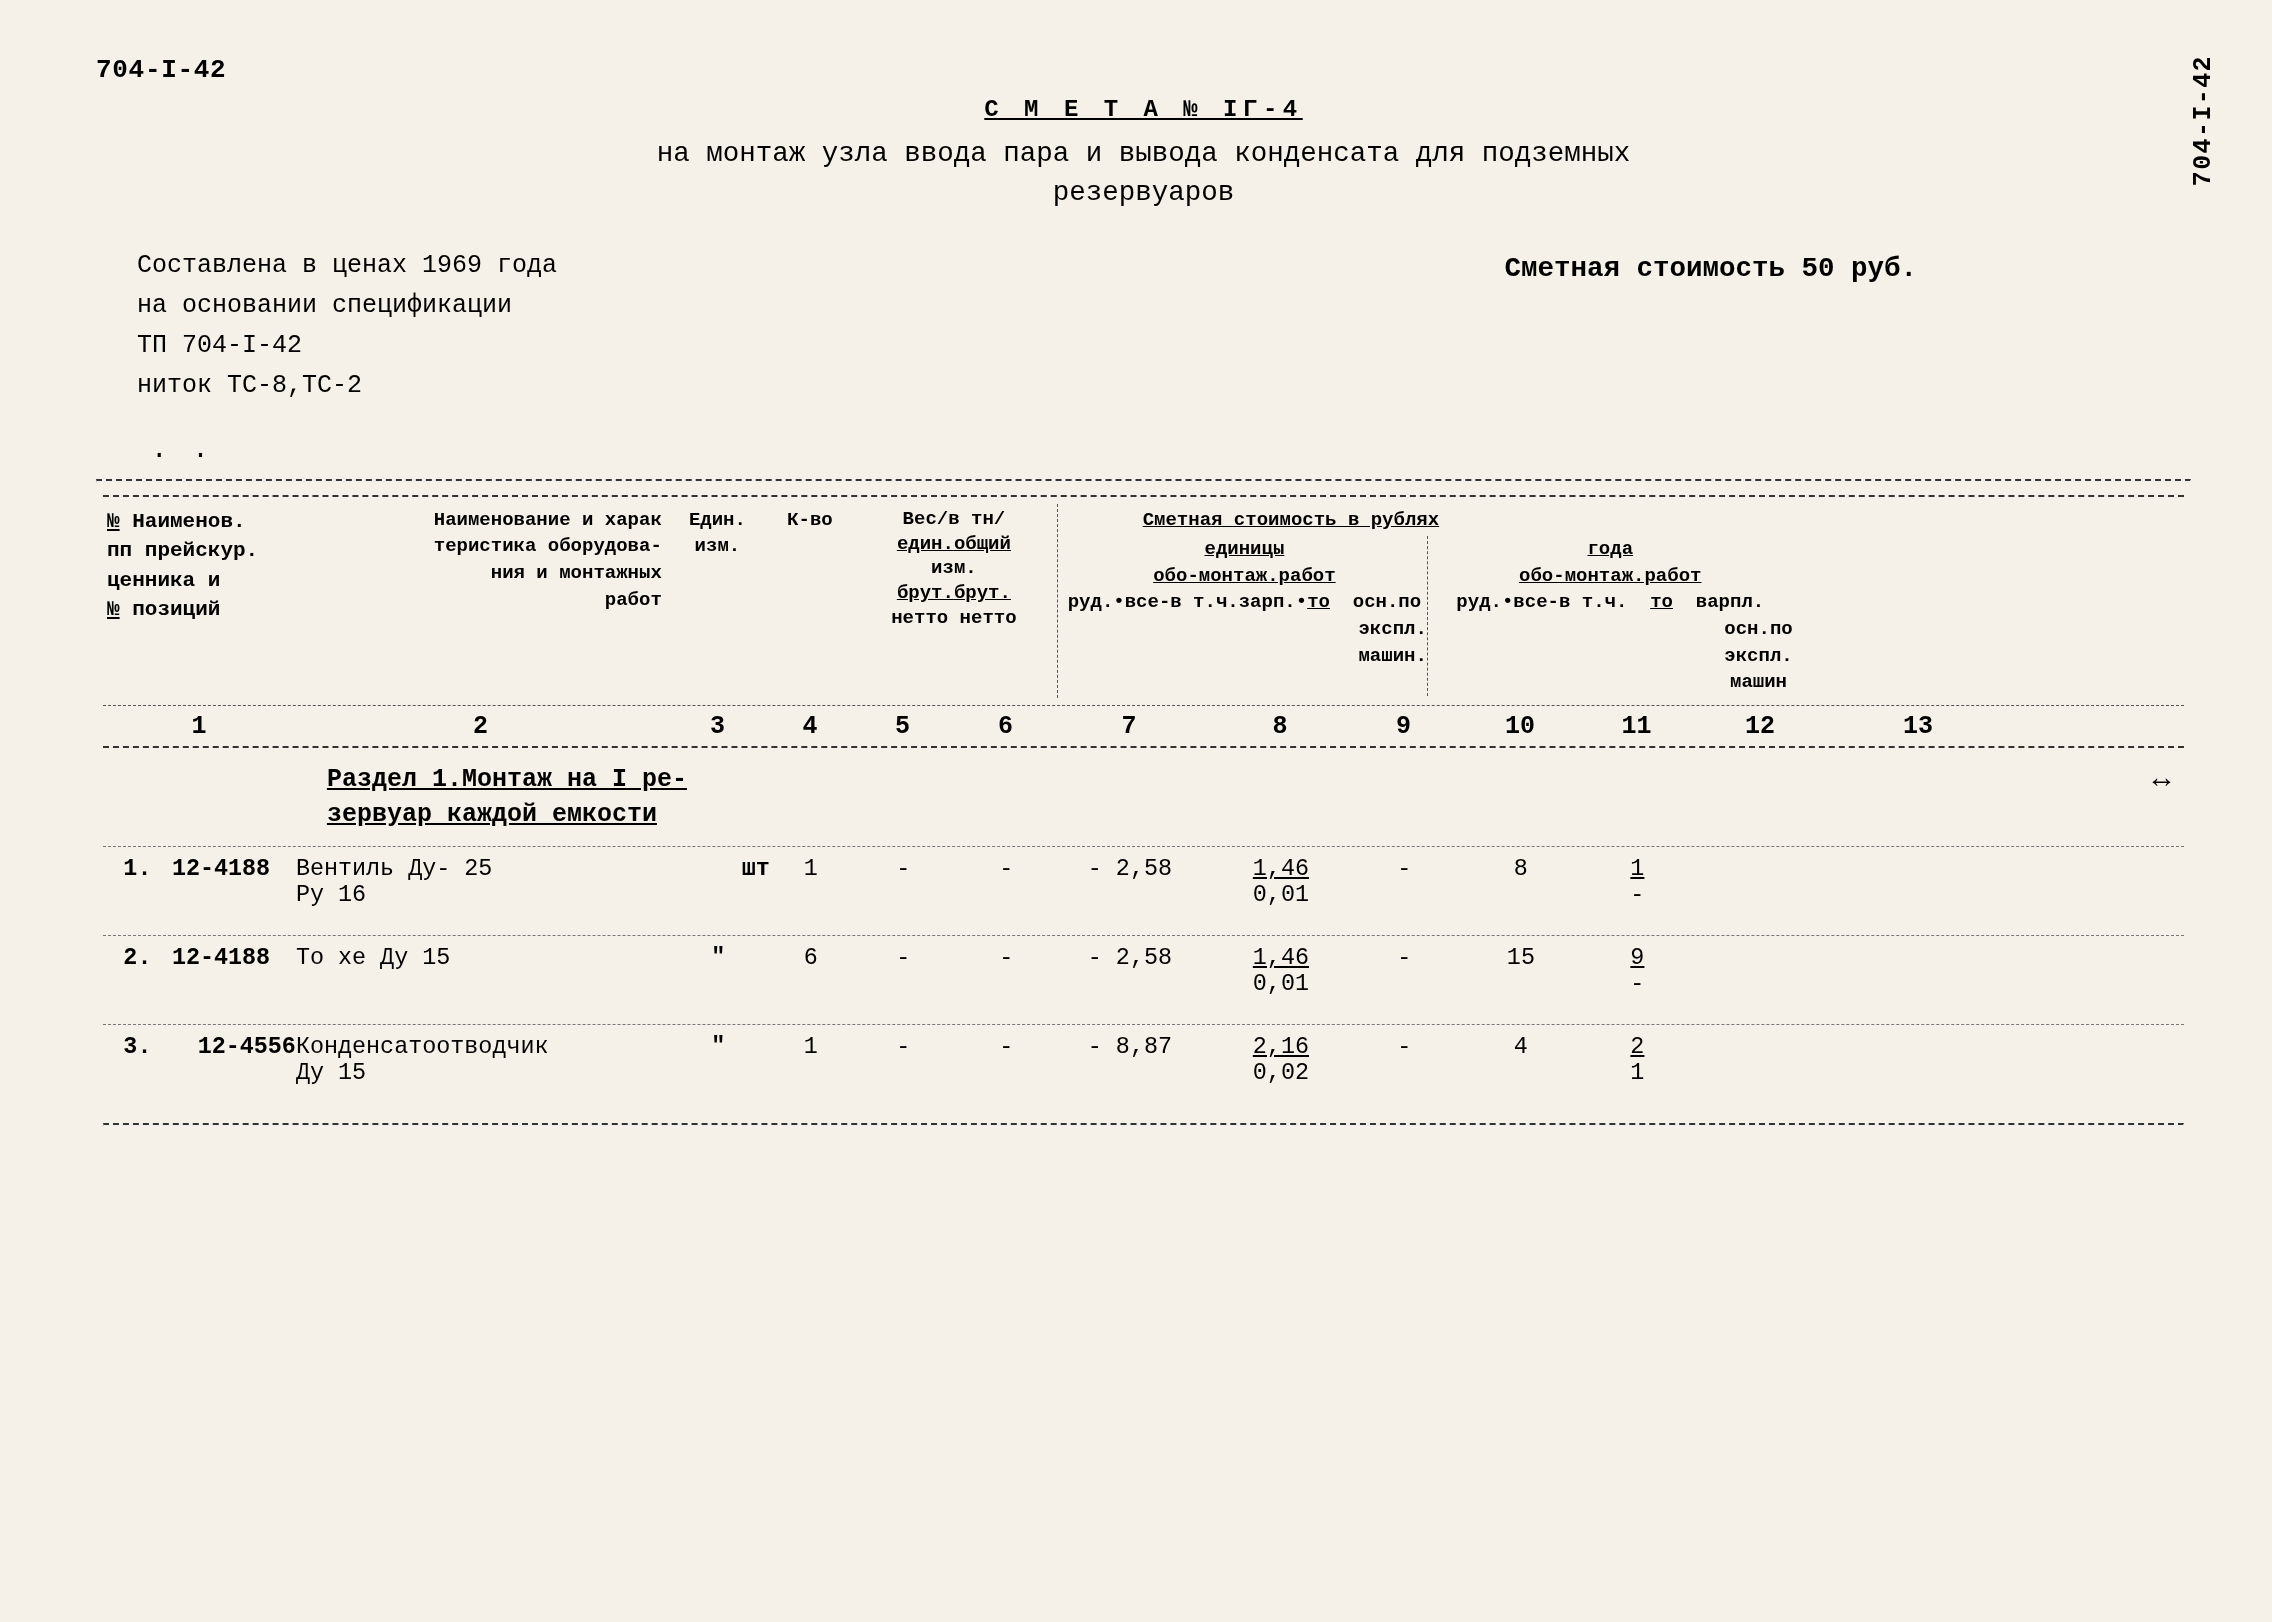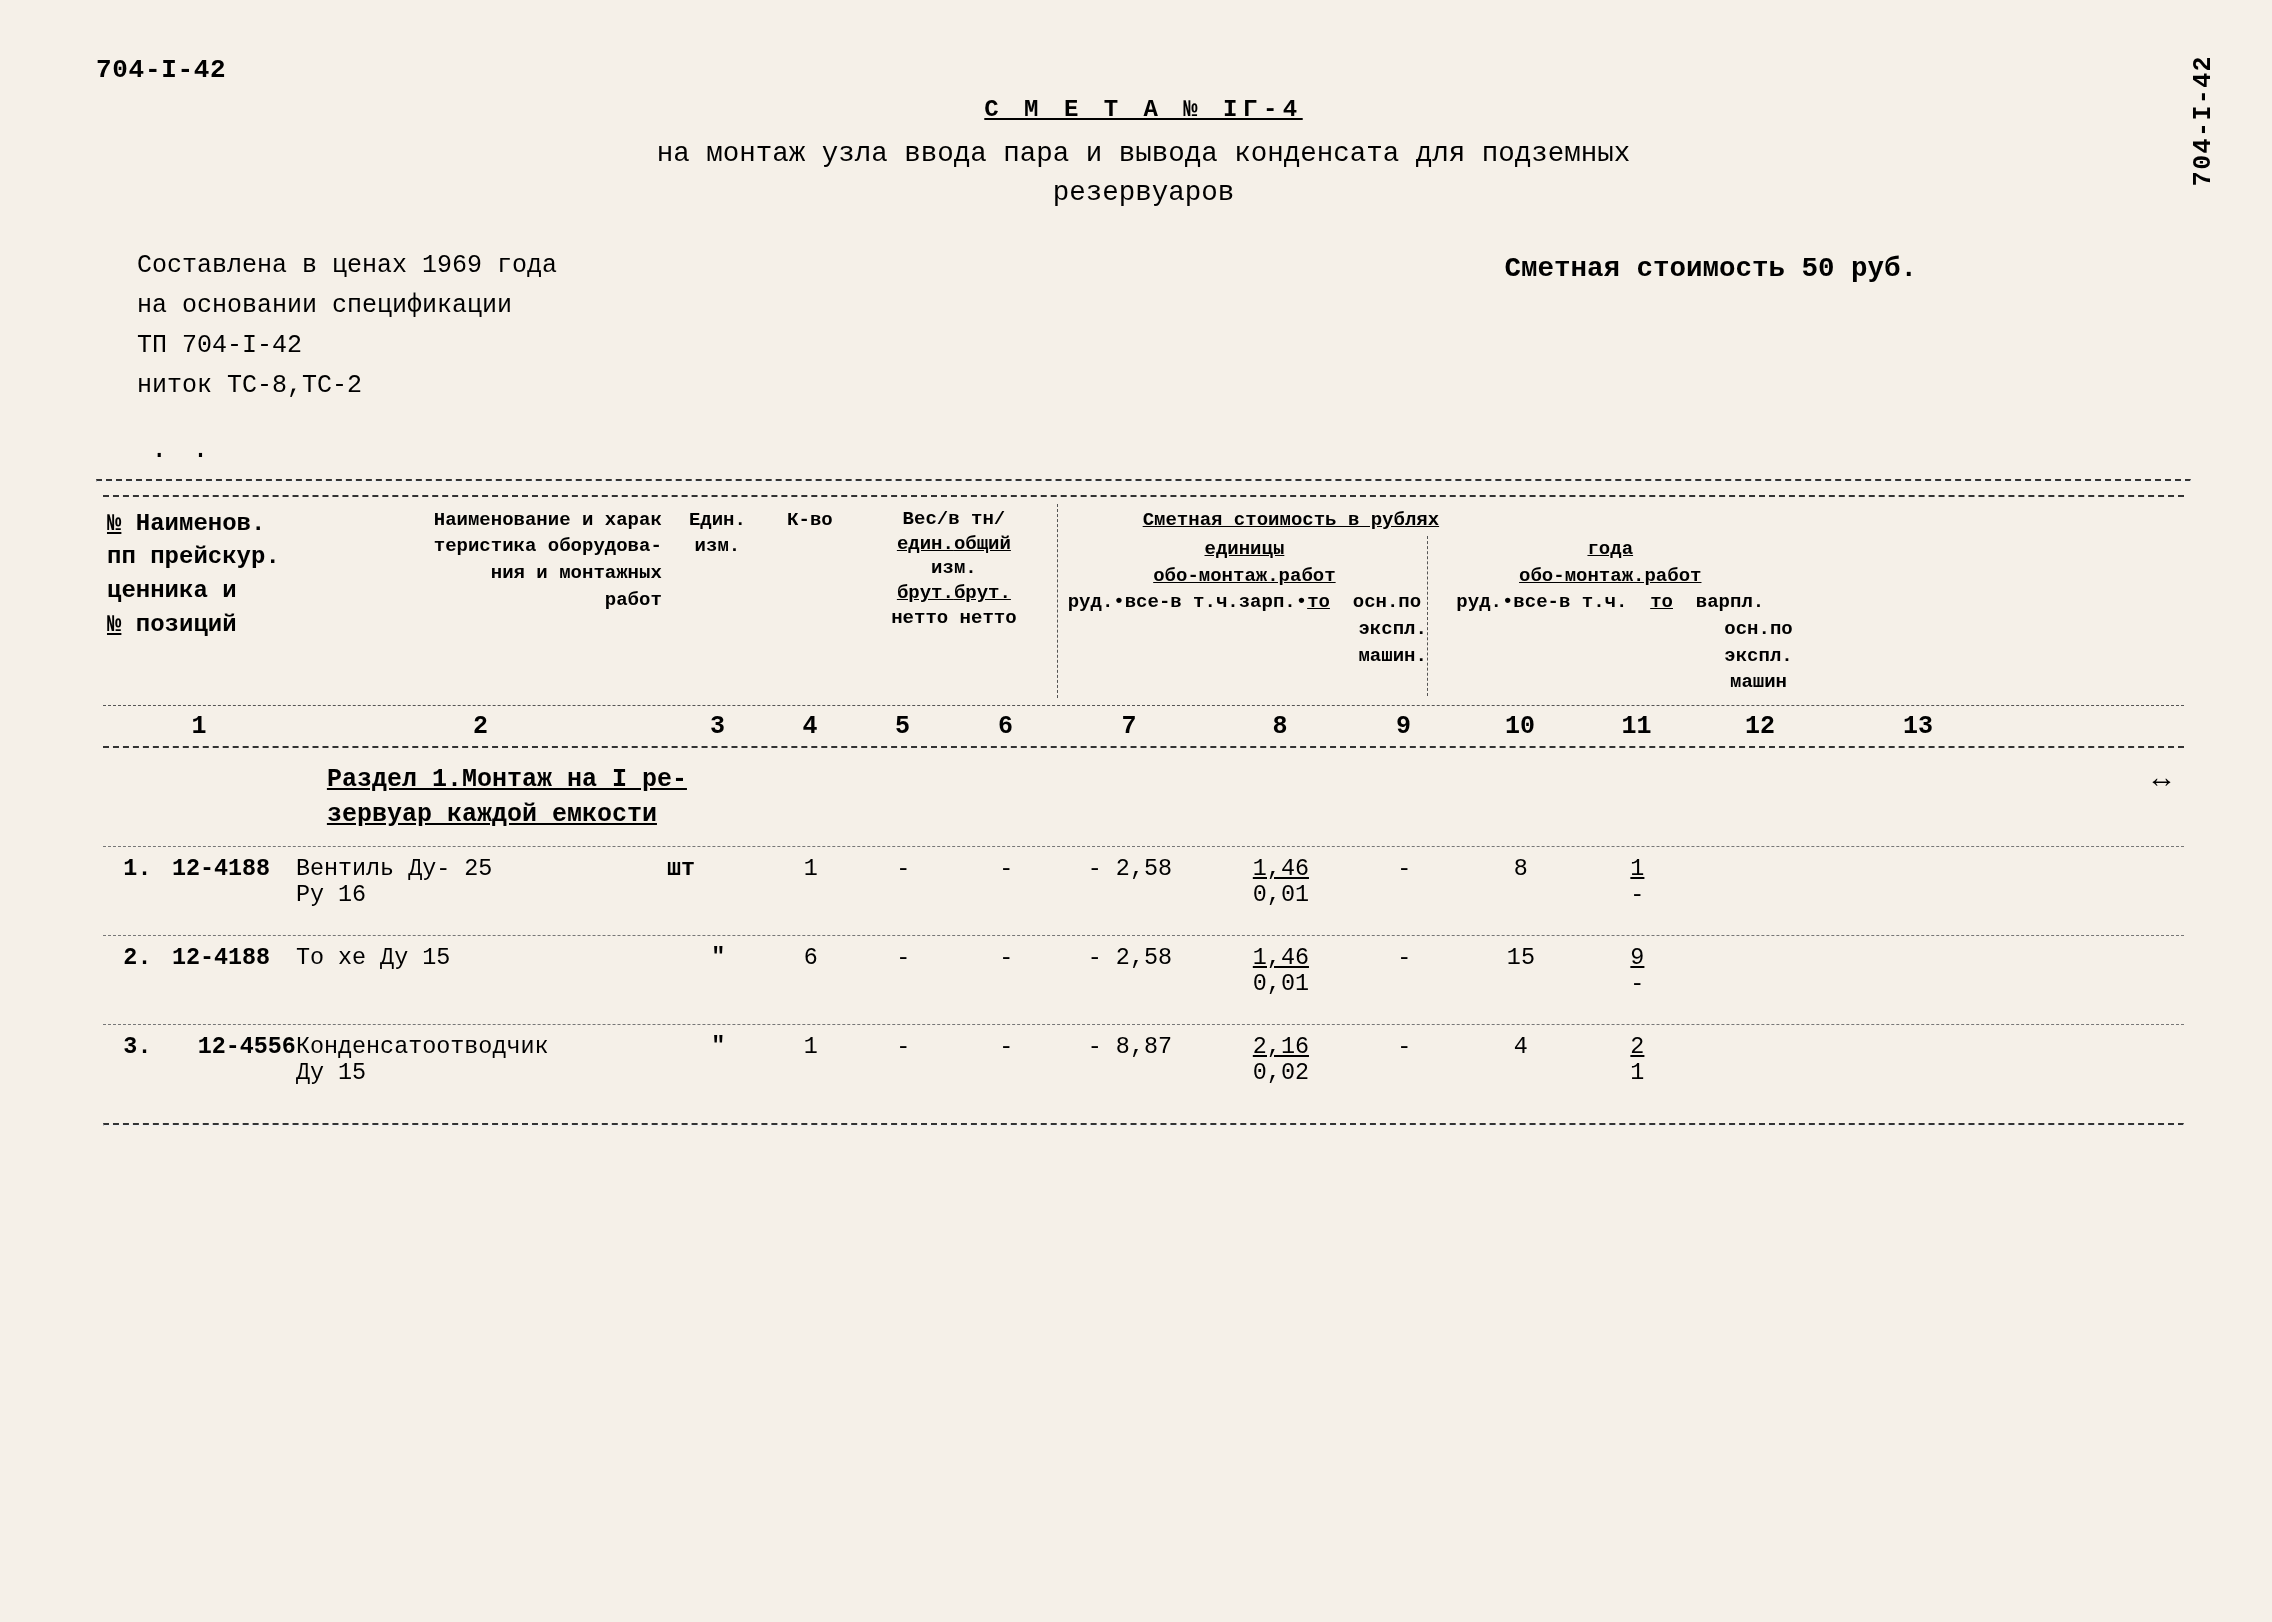--- a/index.html
+++ b/index.html
@@ -132,21 +132,21 @@
     <div class="meta-right" style="margin-right: 137px;">Сметная стоимость 50 руб.</div>
   </div>
 
   <div style="margin-left: 55px; font-size: 27.5px; letter-spacing: 4.1px; margin-top: 13.7px;">. .</div>
 
   <hr class="dashed-separator" style="margin: 13.7px 0; border-top: 2.1px dashed #333;">
 
   <div class="table-container" style="border: none; margin-top: 0;">
 
     <div style="display: grid; grid-template-columns: 192px 371px 103px 82px 206px 467px 467px; border-top: 2.1px dashed #333; border-bottom: 0.7px dashed #555; padding: 6.9px 0; font-size: 19px; font-weight: bold;">
-      <div class="h-cell" style="text-align: left; font-size: 24px; line-height: 1.4;">
+      <div class="h-cell" style="text-align: left; font-size: 21px; line-height: 1.4;">
         <span class="underline">№</span> Наименов.<br>
         пп прейскур.<br>
         ценника и<br>
         <span class="underline">№</span> позиций
       </div>
       <div class="h-cell" style="text-align: right; font-size: 19px; line-height: 1.4;">
         Наименование и харак<br>
         теристика оборудова-<br>
         ния и монтажных<br>
         работ
@@ -208,21 +208,21 @@
         Раздел 1.Монтаж на I ре-<br>
         зервуар каждой емкости
       </div>
       <div style="position: absolute; right: 13.7px; top: 13.7px; font-size: 30px; font-weight: bold;">↔</div>
     </div>
 
     <div style="display: grid; grid-template-columns: 69px 124px 371px 103px 82px 103px 103px 144px 158px 89px 144px 89px 158px; padding: 9.6px 0; font-size: 23.4px; border-top: 0.7px dashed #777; min-height: 89px;">
       <div style="text-align:center; font-weight:bold;">1.</div>
       <div style="text-align:left; font-weight:bold;">12-4188</div>
       <div style="text-align:left;">Вентиль Ду- 25<br>Ру 16</div>
-      <div style="text-align:left; font-weight:bold;">шт</div>
+      <div style="text-align:right; font-weight:bold;">шт</div>
       <div style="text-align:center;">1</div>
       <div style="text-align:center;">-</div>
       <div style="text-align:center;">-</div>
       <div style="text-align:center;">- 2,58</div>
       <div style="text-align:center;"><span class="underline">1,46</span><br>0,01</div>
       <div style="text-align:center;">-</div>
       <div style="text-align:center;">8</div>
       <div style="text-align:center;"><span class="underline">1</span><br>-</div>
       <div style="text-align:center;"></div>
     </div>

